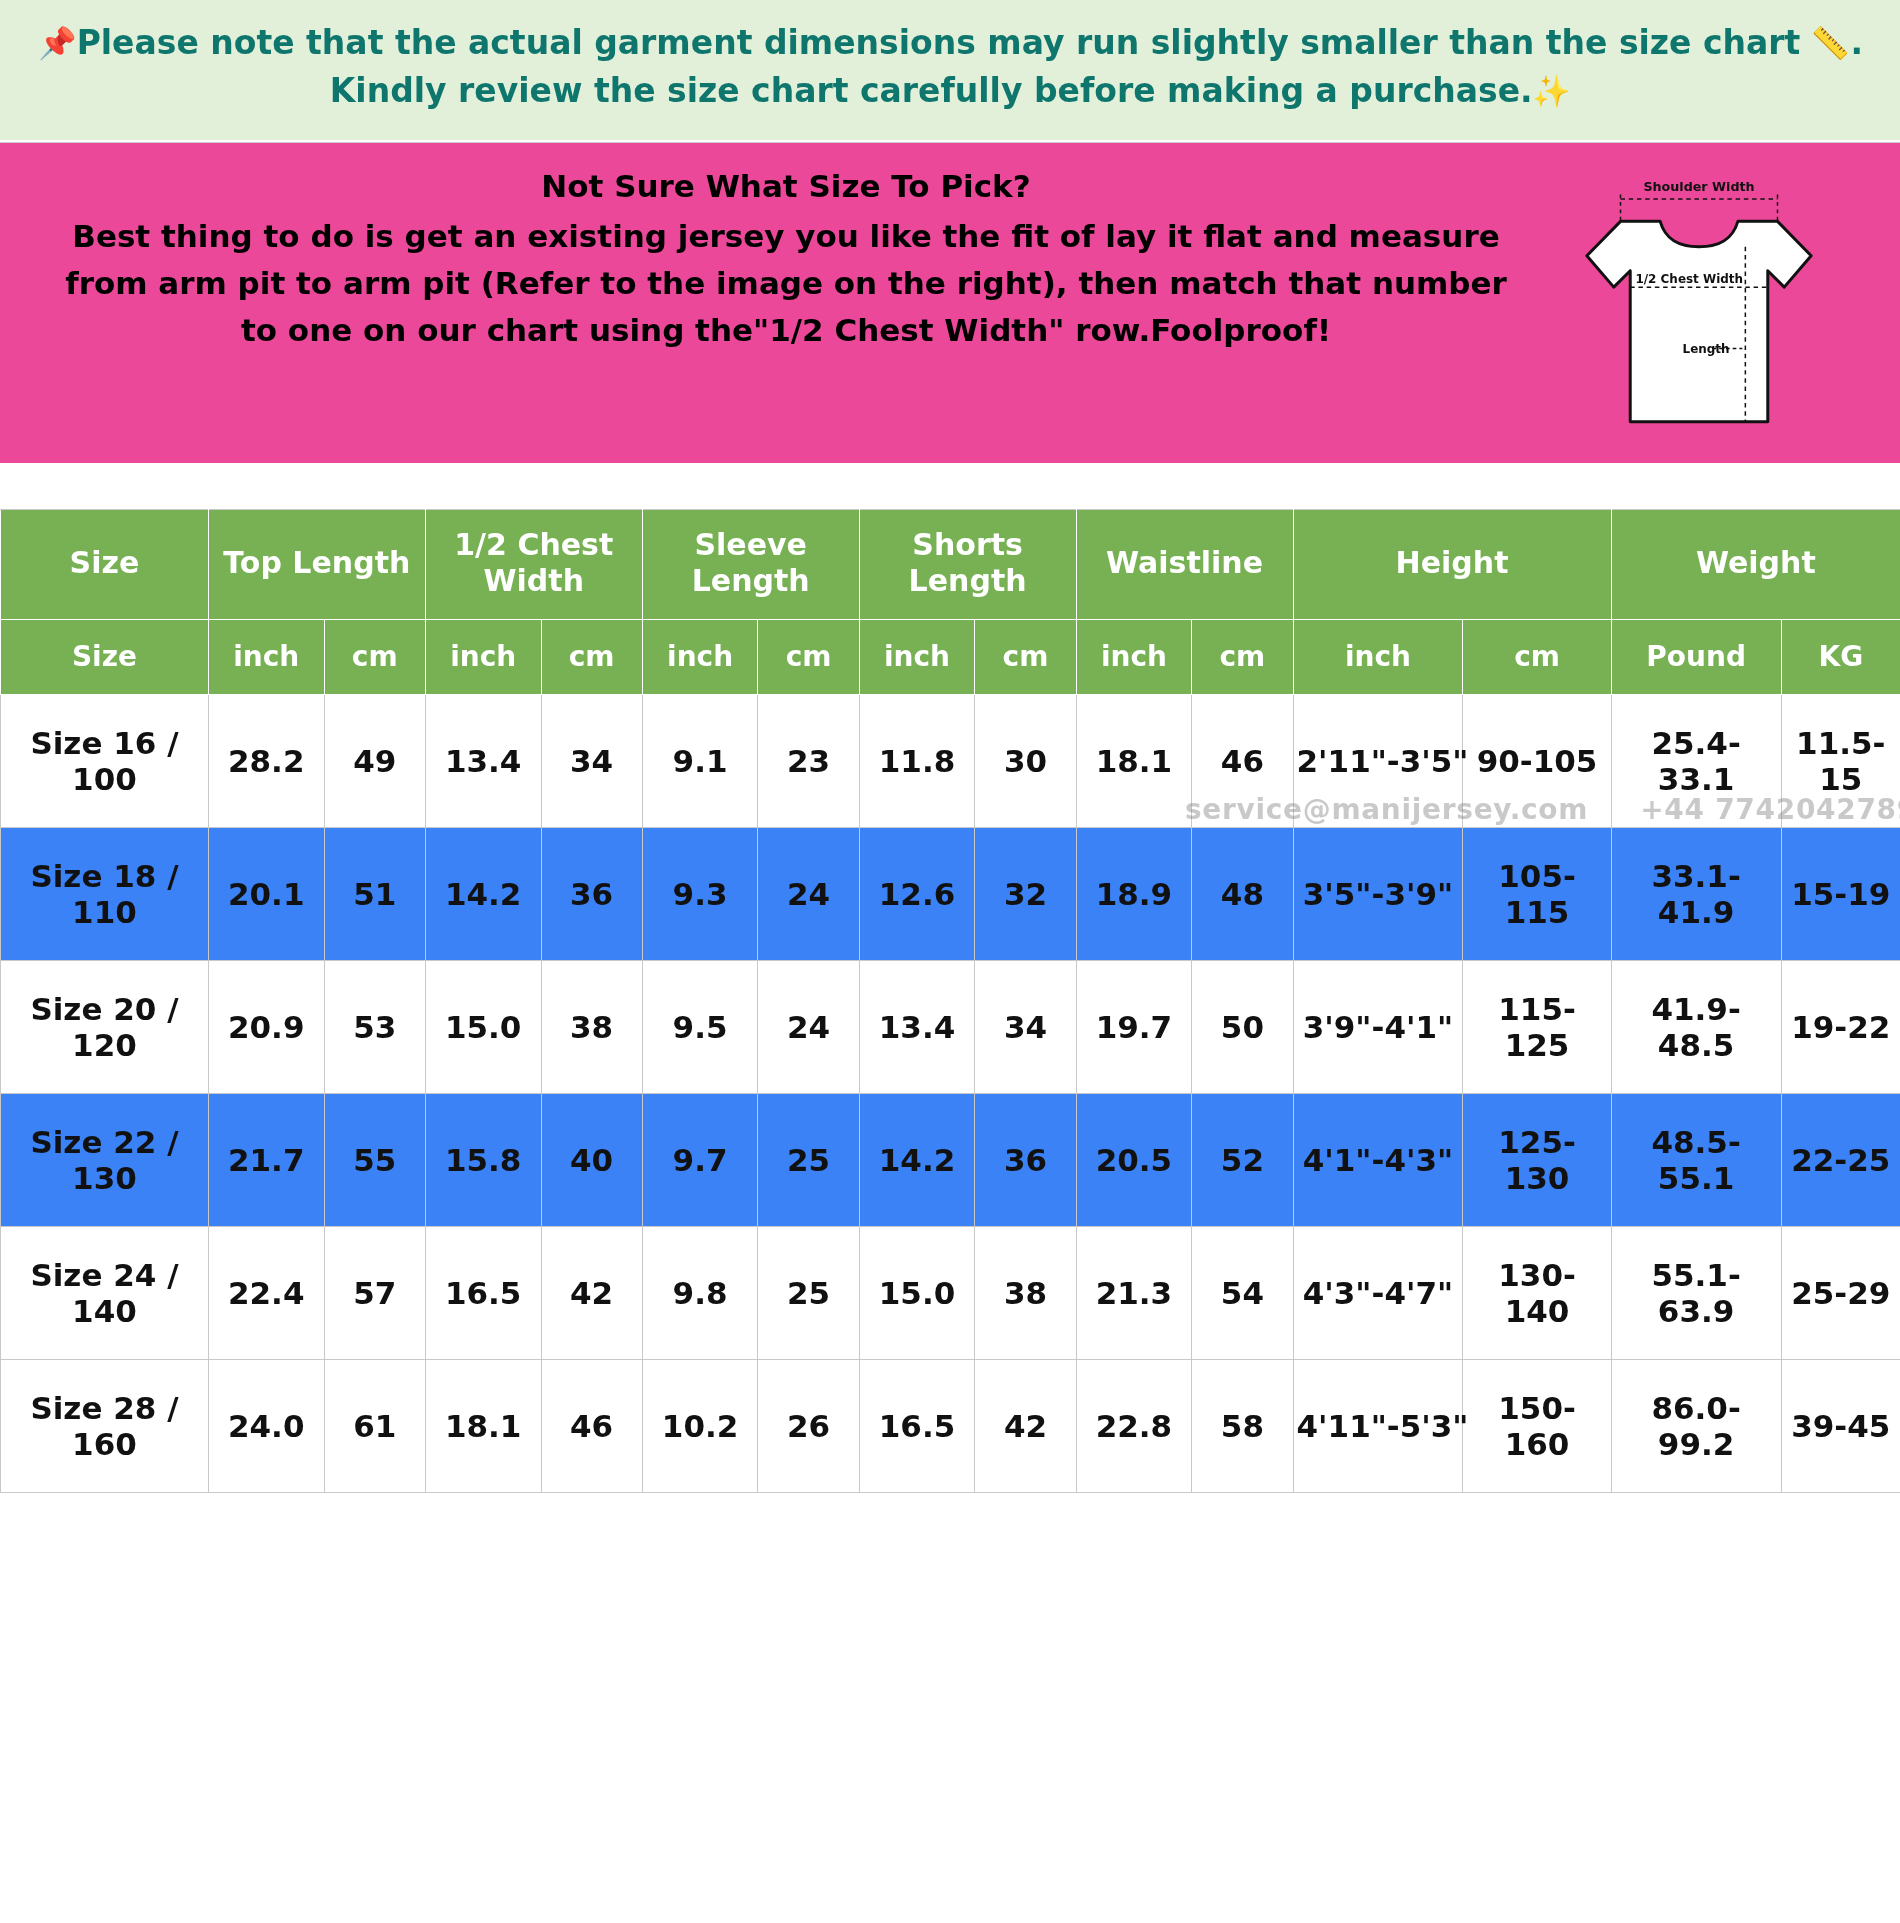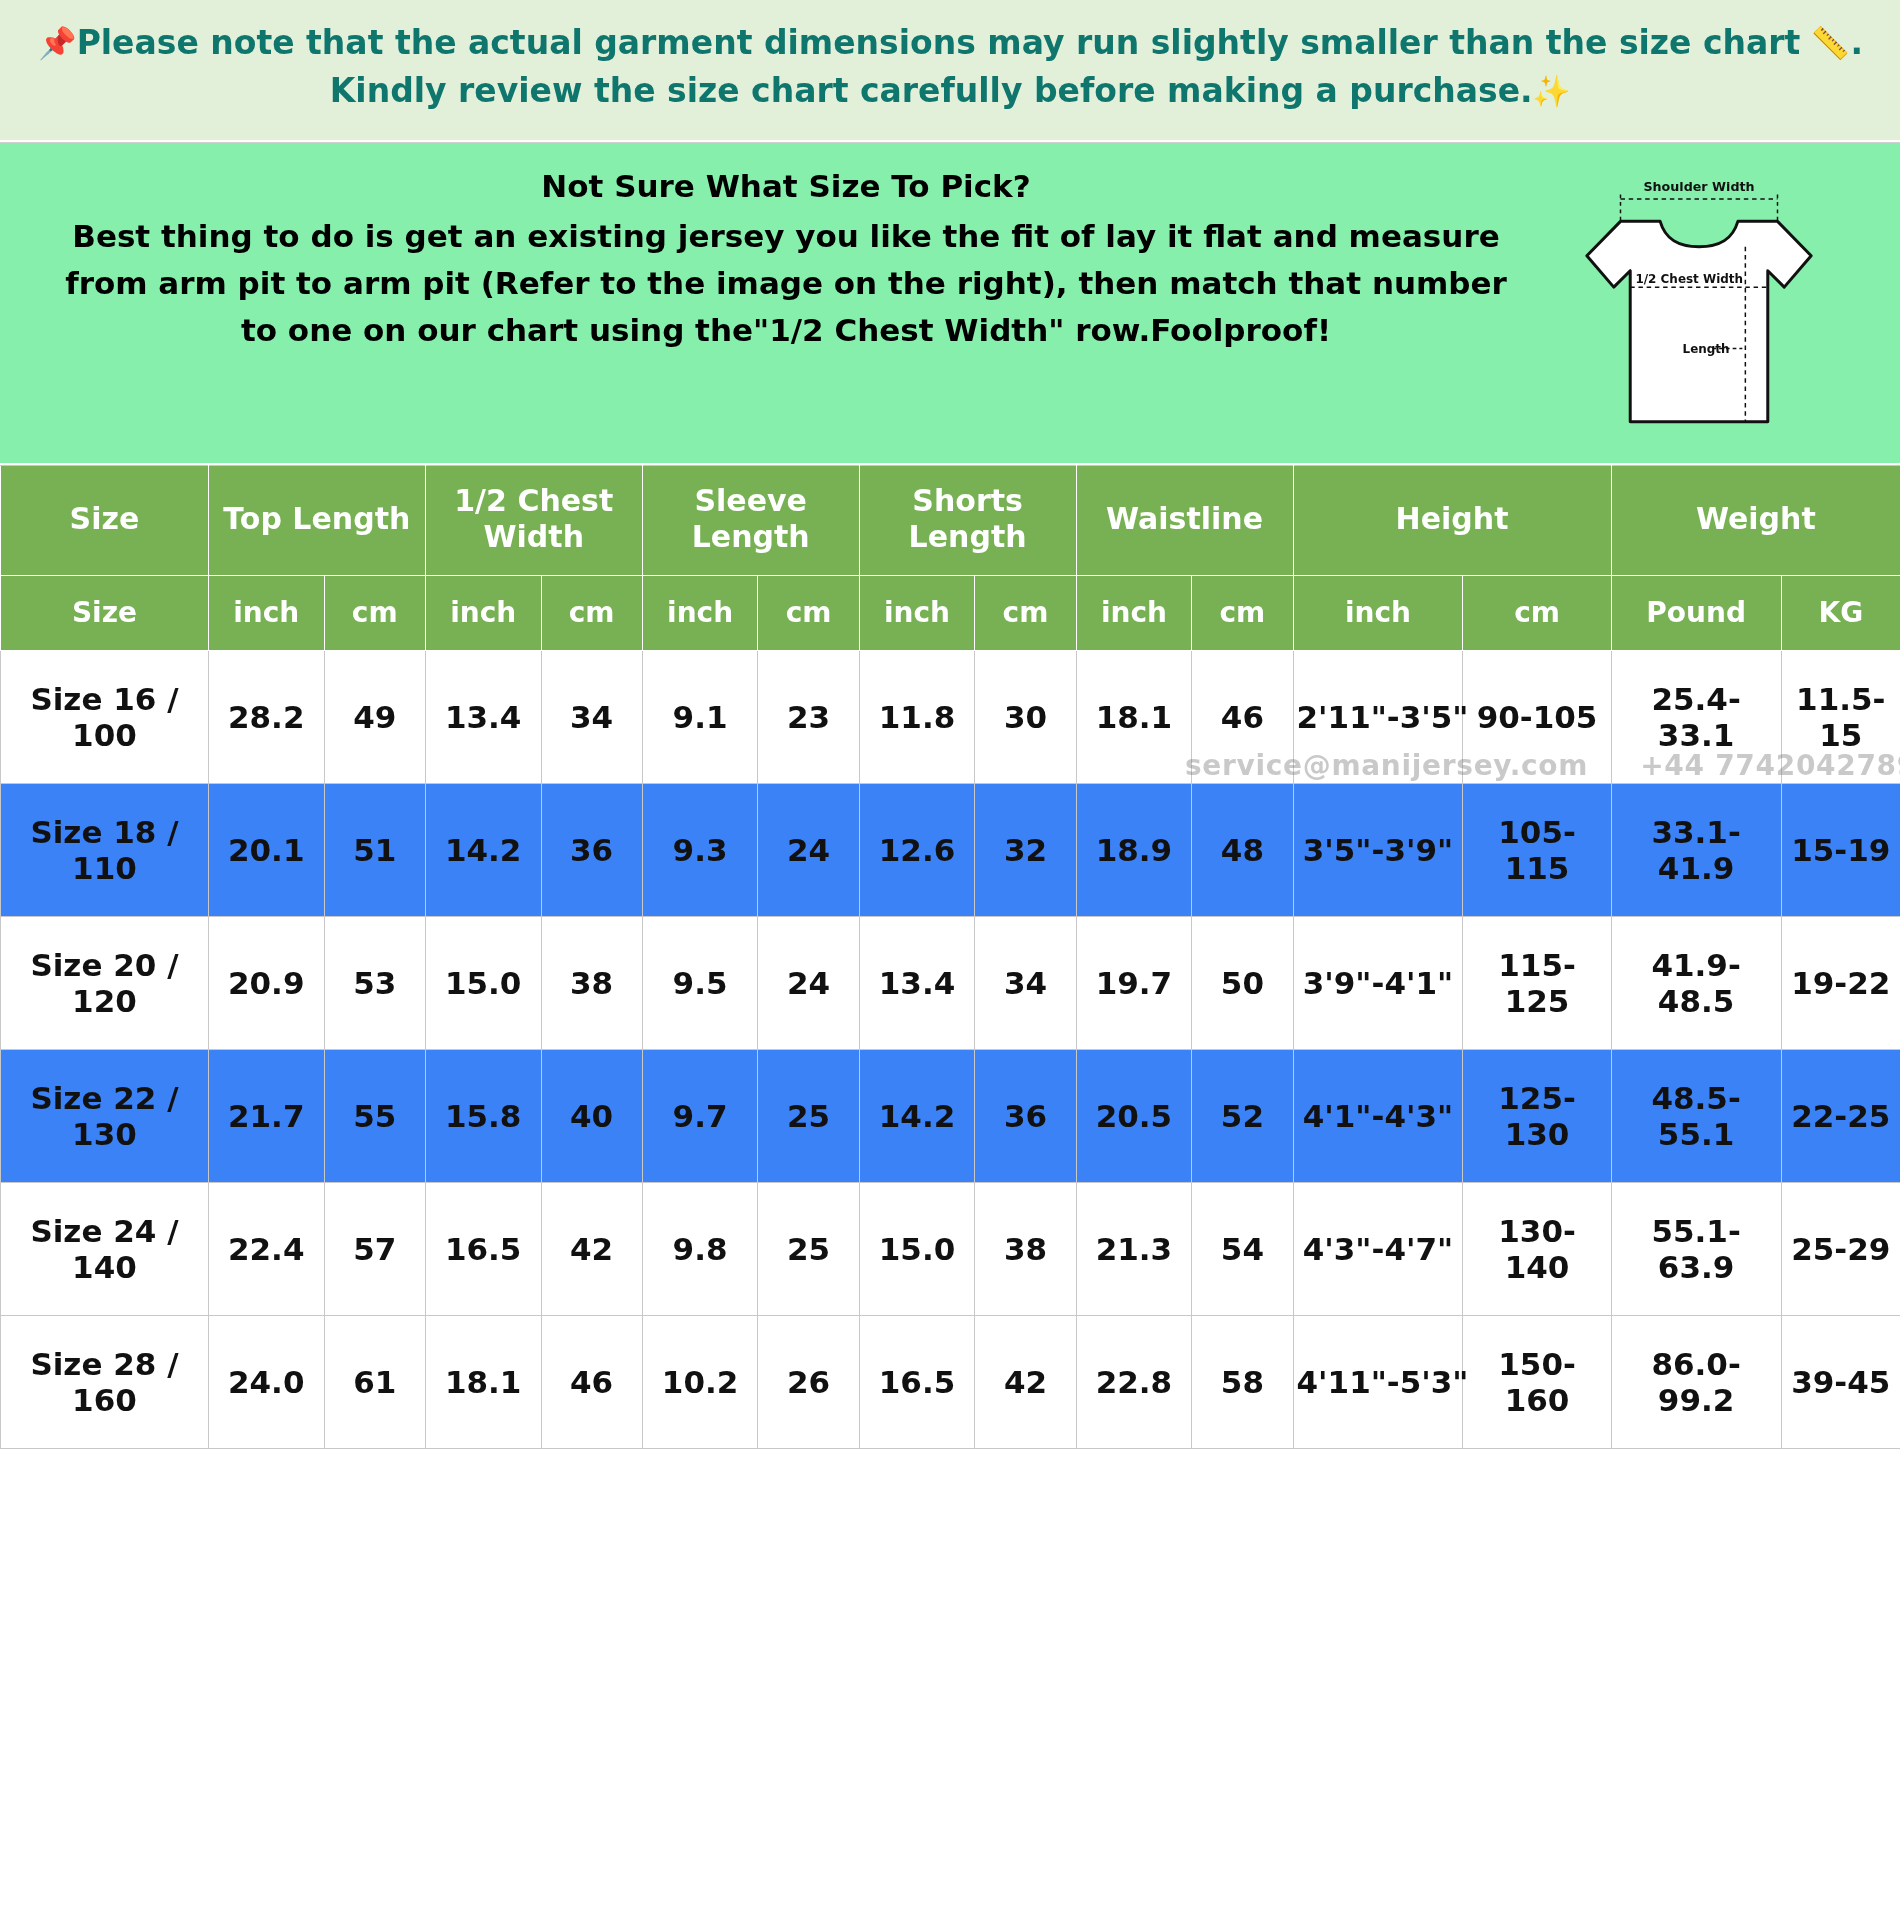--- a/index.html
+++ b/index.html
@@ -46,21 +46,21 @@
   .emoji {
     font-size: 31px;
   }
 
   
   .advice {
     display: flex;
     align-items: flex-start;
     justify-content: space-between;
     border-bottom: 2.2px solid #ffffff;
-    background: #86efac;
+    background: #ec4899;
     padding: 19.4px 15px 19.4px 15px;
     border-top: 1.5px solid #cfcfcf;
   }
   .advice-text {
     flex: 1 1 auto;
     text-align: center;
     color: #000000;
     font-size: 31px;
     font-weight: bold;
     line-height: 1.52;
@@ -130,20 +130,21 @@
   col.c-in   { width: 6.4%; }
   col.c-cm   { width: 5.6%; }
   col.c-hin  { width: 9.4%; }
   col.c-hcm  { width: 8.2%; }
   col.c-lb   { width: 9.4%; }
   col.c-kg   { width: 6.6%; }
 
   
   .table-wrap {
     position: relative;
+    margin-top: 44px;
   }
   .watermark {
     position: absolute;
     top: 284px;
     left: 16px;
     width: 100%;
     text-align: right;
     pointer-events: none;
     color: rgba(120,120,120,0.40);
     font-size: 28px;

